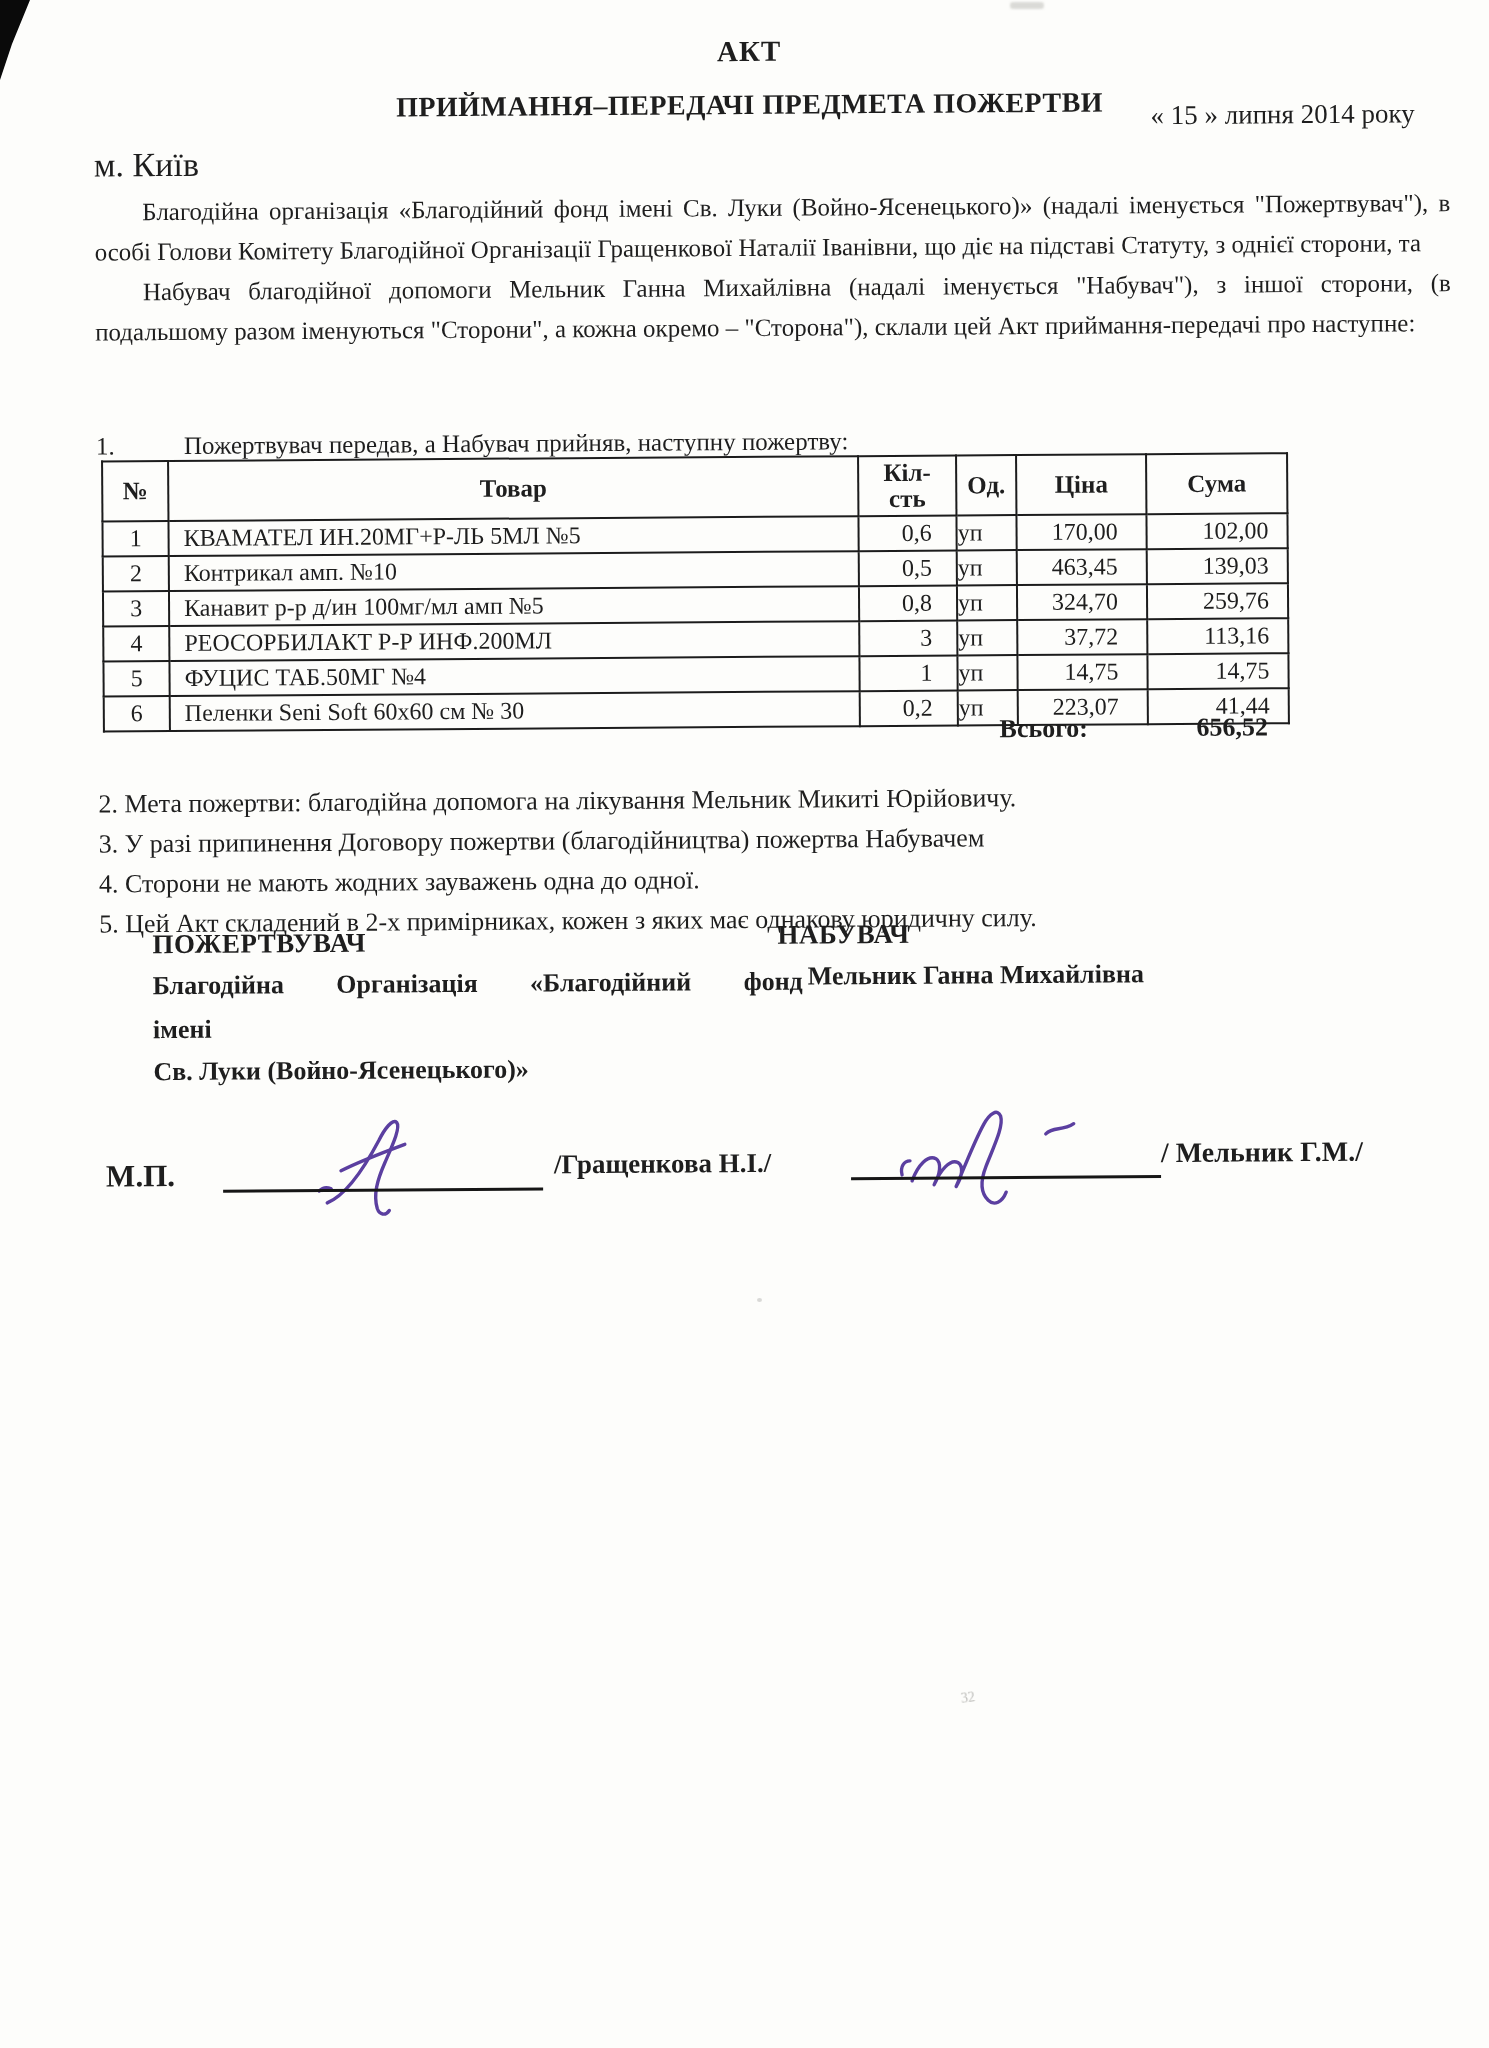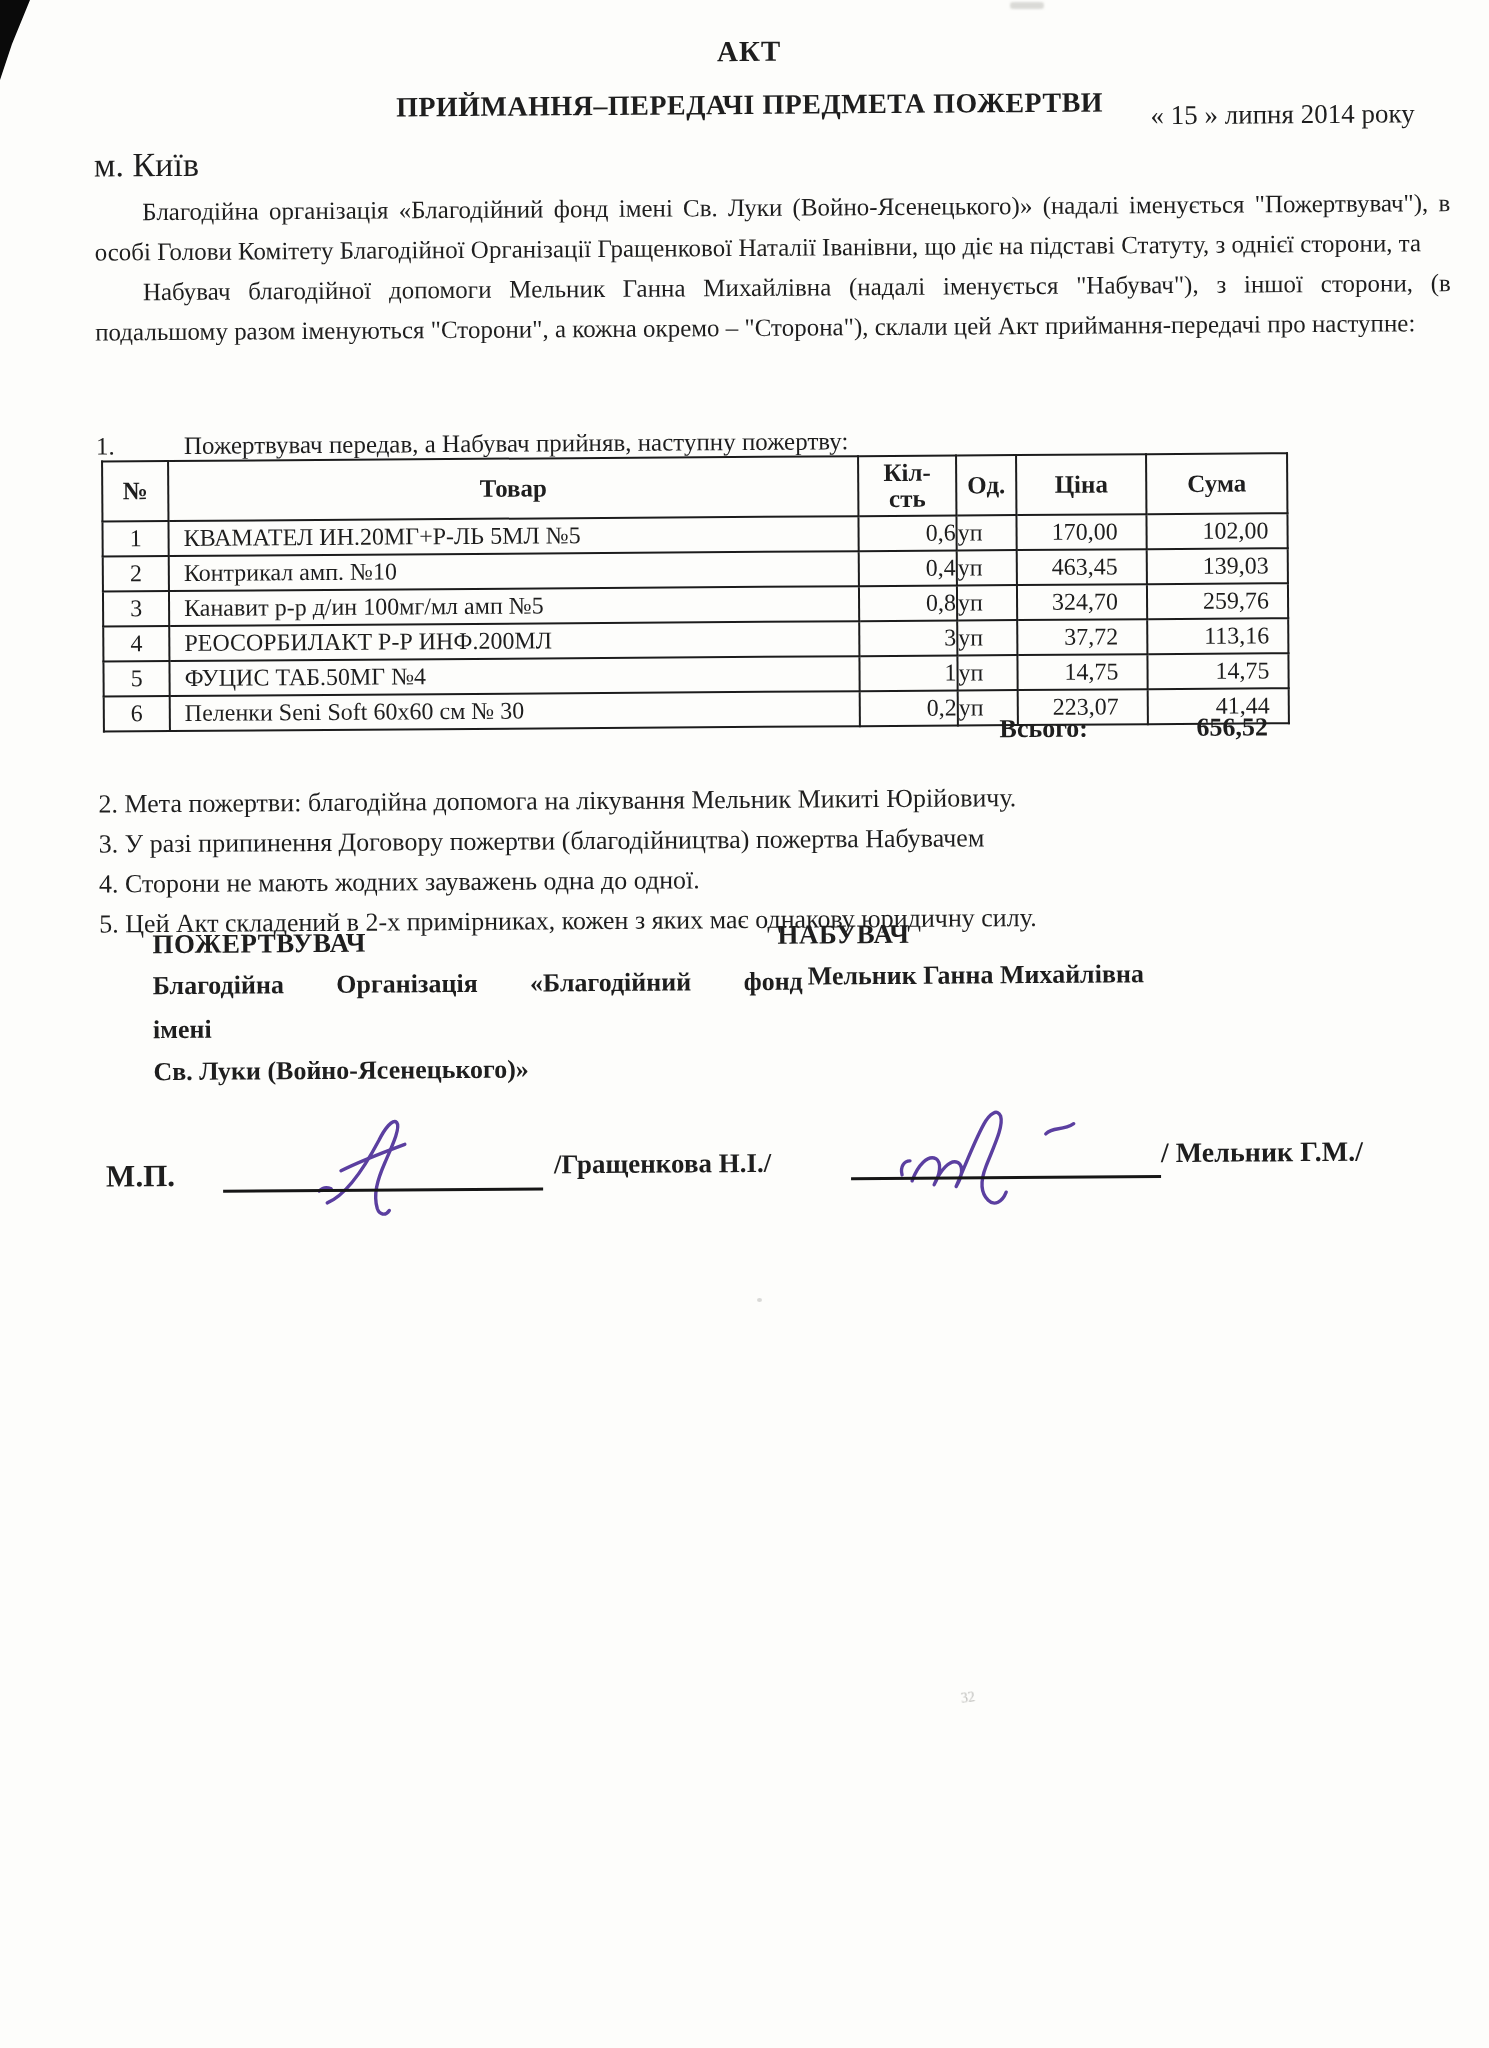--- a/index.html
+++ b/index.html
@@ -71,21 +71,21 @@
   }
   .goods-table tbody td { height:33px; line-height:33px; }
   .col-num   { width:66px; }
   .col-prod  { width:690px; }
   .col-qty   { width:98px; }
   .col-unit  { width:60px; }
   .col-price { width:130px; }
   .col-sum   { width:141px; }
   td.c-num  { text-align:center; }
   td.c-prod { text-align:left; padding-left:14px; }
-  td.c-qty  { text-align:right; padding-right:0; }
+  td.c-qty  { text-align:right; padding-right:24px; }
   td.c-unit { text-align:left; padding-left:0; }
   td.c-price{ text-align:right; padding-right:28px; }
   td.c-sum  { text-align:right; padding-right:18px;margin-left:11px; }
   .total-row {
     position:absolute; top:716px; left:105px; width:1185px;
     display:flex; justify-content:flex-end;
     font-size:26px; font-weight:700;
   }
   .total-row .total-value {
     width:180px; text-align:right; padding-right:20px;
@@ -197,21 +197,21 @@
           <td class="c-num">1</td>
           <td class="c-prod">КВАМАТЕЛ ИН.20МГ+Р-ЛЬ 5МЛ №5</td>
           <td class="c-qty">0,6</td>
           <td class="c-unit">уп</td>
           <td class="c-price">170,00</td>
           <td class="c-sum">102,00</td>
         </tr>
         <tr>
           <td class="c-num">2</td>
           <td class="c-prod">Контрикал амп. №10</td>
-          <td class="c-qty">0,4</td>
+          <td class="c-qty">0,5</td>
           <td class="c-unit">уп</td>
           <td class="c-price">463,45</td>
           <td class="c-sum">139,03</td>
         </tr>
         <tr>
           <td class="c-num">3</td>
           <td class="c-prod">Канавит р-р д/ин 100мг/мл амп №5</td>
           <td class="c-qty">0,8</td>
           <td class="c-unit">уп</td>
           <td class="c-price">324,70</td>

